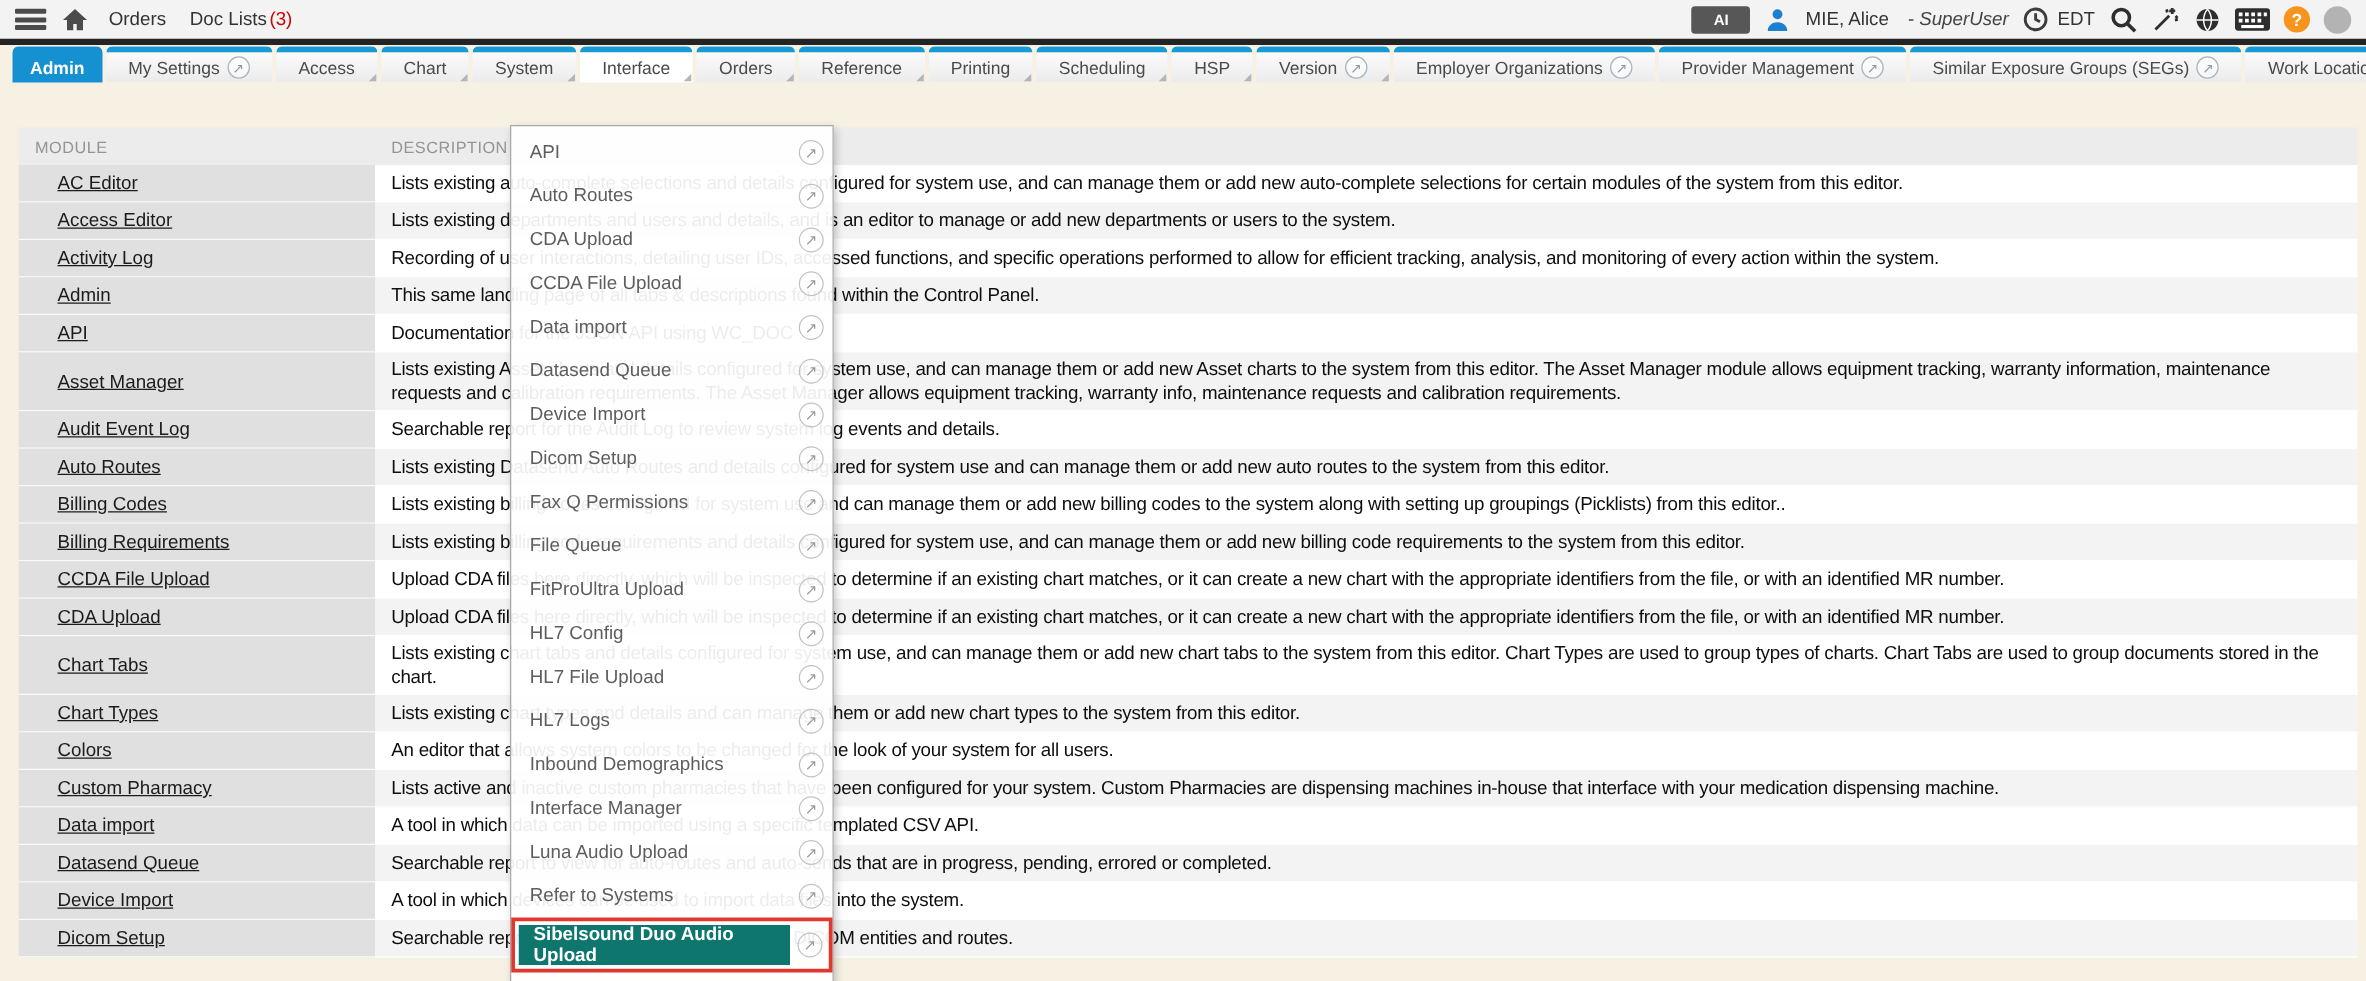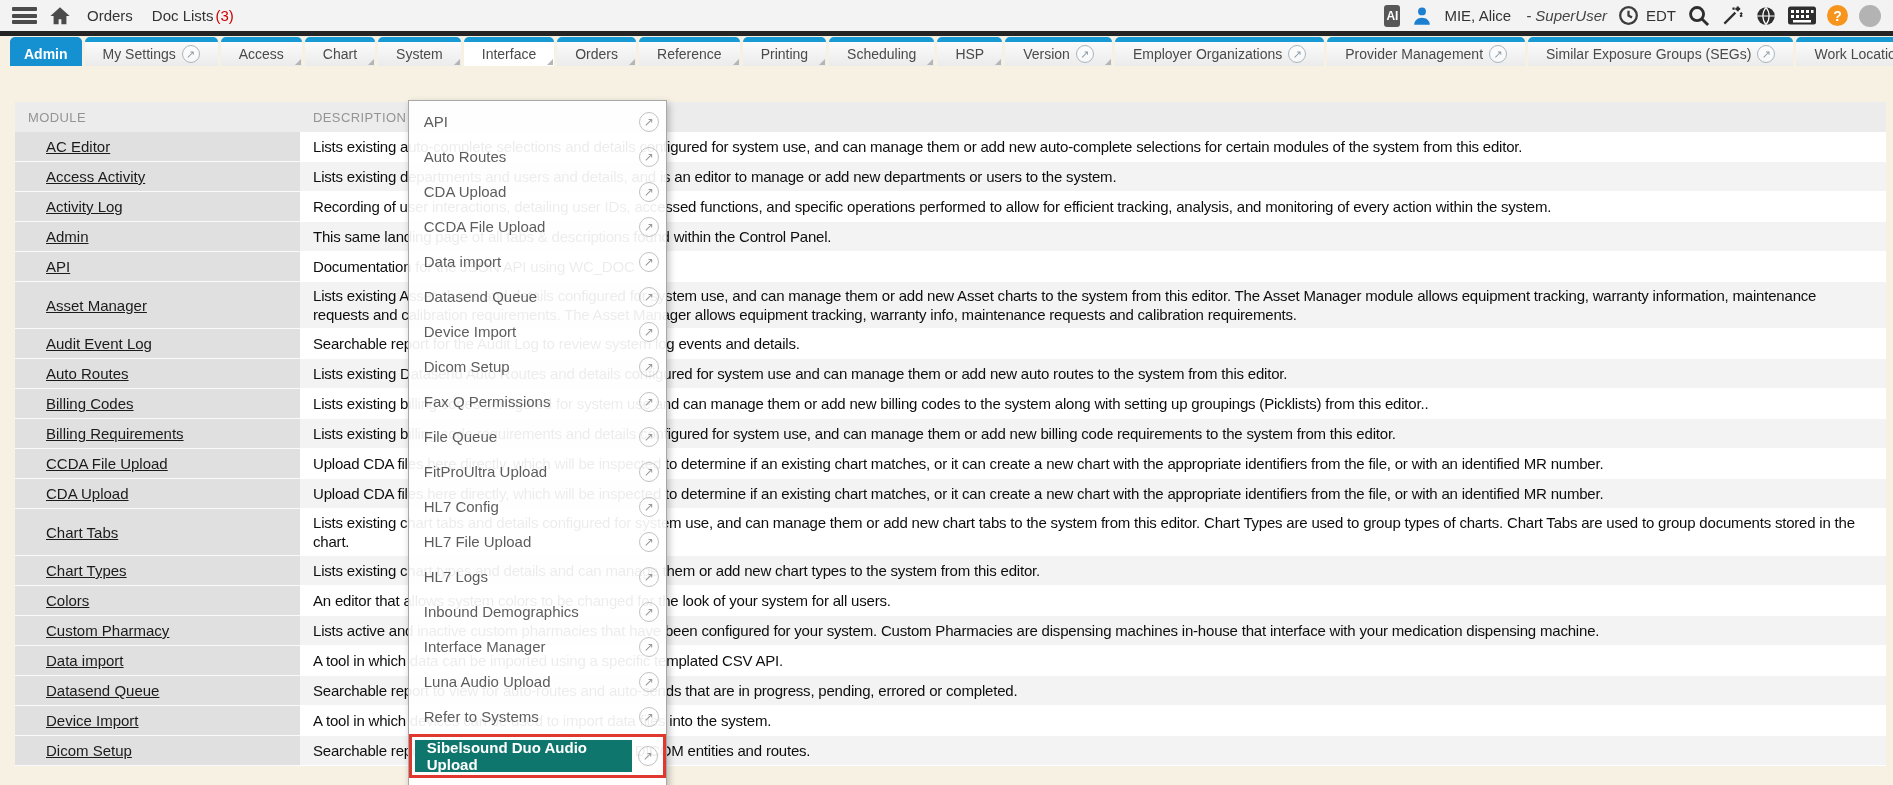--- a/index.html
+++ b/index.html
@@ -14,21 +14,21 @@
     height:31px; background:#f3f3f3;
     display:flex; align-items:center; gap:11px; padding:0 12px;
     color:#333; font-size:15px;
   }
   .hamburger { width:25px; height:17px; display:flex; flex-direction:column; justify-content:space-between; cursor:pointer; }
   .hamburger span { display:block; height:4px; background:#4b4b4b; border-radius:1px; }
   .icon-svg { display:block; }
   .nav-link { color:#333; cursor:pointer; padding:0 4px; }
   .count-red { color:#c00; margin-left:2px; }
   .topbar .spacer { flex:1; }
-  .ai-badge { width:16px; height:22px; background:#575757; color:#fff; font-weight:bold; font-size:12px;
+  .ai-badge { width:47px; height:22px; background:#575757; color:#fff; font-weight:bold; font-size:12px;
     border-radius:3px; display:flex; align-items:center; justify-content:center; }
   .user-name { color:#333; }
   .user-role { color:#444; font-style:italic; margin-left:4px; }
   .tz-label { margin-left:-4px;text-align:right; }
   .help-circle { width:21px; height:21px; background:#f7941e; border-radius:50%; color:#fff; font-weight:bold;
     font-size:14px; display:flex; align-items:center; justify-content:center; }
   .gray-circle { width:22px; height:22px; background:#b3b3b3; border-radius:50%; }
   .dark-divider { height:5px; background:#242424; }
   
   .tabstrip {
@@ -244,21 +244,21 @@
 
         <div class="trow">
           <div class="cell-m">
             <span class="mlink">AC Editor</span>
           </div>
           <div class="cell-d">Lists existing auto-complete selections and details configured for system use, and can manage them or add new auto-complete selections for certain modules of the system from this editor.</div>
         </div>
 
         <div class="trow">
           <div class="cell-m">
-            <span class="mlink">Access Activity</span>
+            <span class="mlink">Access Editor</span>
           </div>
           <div class="cell-d">Lists existing departments and users and details, and is an editor to manage or add new departments or users to the system.</div>
         </div>
 
         <div class="trow">
           <div class="cell-m">
             <span class="mlink">Activity Log</span>
           </div>
           <div class="cell-d">Recording of user interactions, detailing user IDs, accessed functions, and specific operations performed to allow for efficient tracking, analysis, and monitoring of every action within the system.</div>
         </div>

